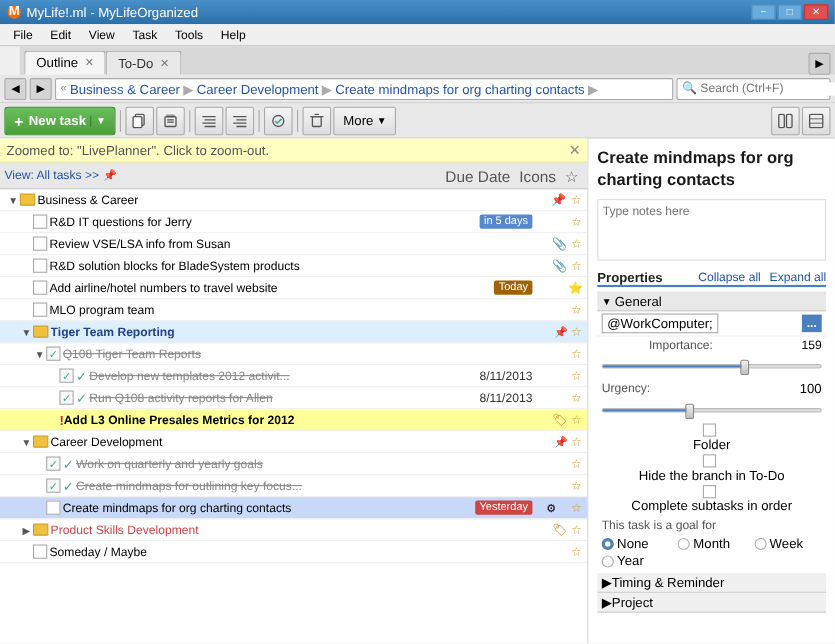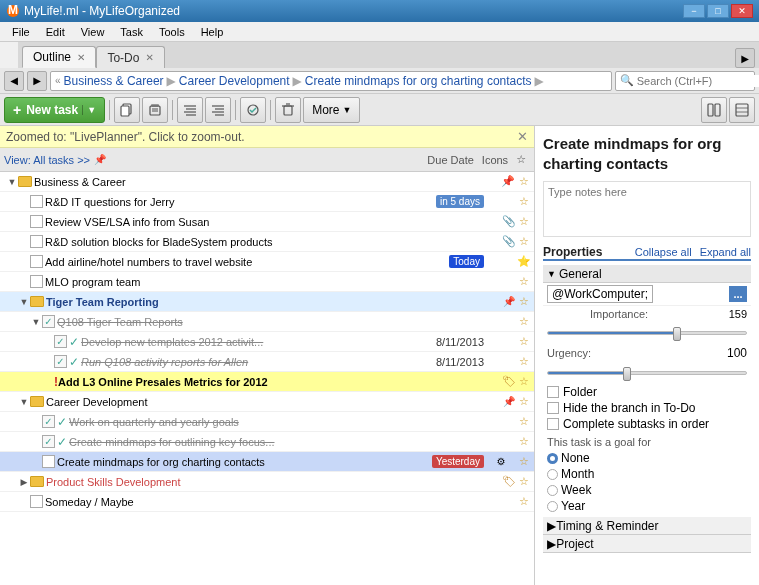--- a/index.html
+++ b/index.html
@@ -194,21 +194,21 @@
     .task-list-header {
       height: 24px;
       background: #e8e8e8;
       border-bottom: 1px solid #ccc;
       display: flex;
       align-items: center;
       padding: 0 4px;
     }
     .view-all-tasks { font-size: 11px; color: #2255aa; cursor: pointer; }
     .header-cols { display: flex; align-items: center; margin-left: auto; }
-    .header-col { font-size: 11px; color: #555; padding: 0 4px; text-align: right; }
+    .header-col { font-size: 14px; color: #555; padding: 0 4px; text-align: right; }
 
     
     .task-list {
       flex: 1;
       overflow-y: auto;
       overflow-x: hidden;
     }
     .task-row {
       height: 20px;
       display: flex;
@@ -225,21 +225,21 @@
     .task-checkbox { width: 13px; height: 13px; border: 1px solid #aaa; background: white; display: inline-flex; align-items: center; justify-content: center; margin-right: 2px; font-size: 9px; flex-shrink: 0; }
     .task-checkbox.checked { background: #f8f8f8; }
     .task-checkbox.checked::after { content: '✓'; color: #4a9; font-size: 10px; }
     .folder-icon { width: 14px; height: 11px; background: #f0c040; border: 1px solid #d0a020; border-radius: 1px; margin-right: 2px; display: inline-flex; align-items: center; justify-content: center; font-size: 8px; flex-shrink: 0; }
     .task-name { font-size: 11px; flex: 1; white-space: nowrap; overflow: hidden; text-overflow: ellipsis; }
     .task-date-badge {
       font-size: 10px; padding: 1px 4px; border-radius: 2px;
       margin-right: 2px; white-space: nowrap;
     }
     .badge-blue { background: #5588cc; color: white; }
-    .badge-orange { background: #1d4ed8; color: white; text-align: center; }
+    .badge-orange { background: #a16207; color: white; text-align: center; }
     .badge-red { background: #cc4444; color: white; }
     .task-date-text { font-size: 11px; color: #333; margin-right: 2px; }
     .task-icons-col { width: 30px; display: flex; align-items: center; justify-content: center; }
     .task-star-col { width: 16px; display: flex; align-items: center; justify-content: center; font-size: 11px; color: #d0a030; }
     .pin-icon { font-size: 10px; color: #2255aa; }
     .task-paperclip { font-size: 11px; color: #888; }
     .exclamation { color: #cc2222; font-weight: bold; font-size: 12px; }
 
     
     .task-list::-webkit-scrollbar { width: 10px; }
@@ -352,32 +352,33 @@
       position: absolute;
       top: -5px;
       cursor: pointer;
     }
     .urgency-row { display: flex; align-items: center; padding: 2px 4px; }
     .urgency-label { font-size: 11px; color: #555; flex: 1; }
 
     .checkbox-row {
       display: flex; align-items: center; padding: 1px 4px;
       font-size: 11px;
+      flex-direction: column;
     }
     .prop-checkbox {
       width: 12px; height: 12px;
       border: 1px solid #aaa; background: white;
       margin-right: 4px; flex-shrink: 0;
       display: inline-flex; align-items: center; justify-content: center;
     }
 
     .goal-section { padding: 4px; }
     .goal-label { font-size: 11px; color: #555; margin-bottom: 3px; }
     .goal-options {
-      display: grid; grid-template-columns: 1fr;
+      display: grid; grid-template-columns: 1fr 1fr 1fr;
       gap: 2px 8px;
     }
     .radio-row { display: flex; align-items: center; font-size: 11px; gap: 3px; }
     .radio-btn {
       width: 11px; height: 11px;
       border: 1px solid #aaa; border-radius: 50%;
       background: white; flex-shrink: 0;
     }
     .radio-btn.selected {
       border: 3px solid #4a7fc0;
@@ -640,21 +641,21 @@
         <span class="task-date-text">8/11/2013</span>
         <span class="task-icons-col"></span>
         <span class="task-star-col">☆</span>
       </div>
 
       <div class="task-row">
         <span class="indent" style="width:40px;"></span>
         <span class="expand-arrow"> </span>
         <span class="task-checkbox checked"></span>
         <span style="color:#4a9;font-size:12px;margin-right:2px;">✓</span>
-        <span class="task-name" style="text-decoration:line-through;color:#888;font-style:italic;">Run Q108 activity reports for Allen</span>
+        <span class="task-name" style="text-decoration:line-through;color:#888;">Run Q108 activity reports for Allen</span>
         <span class="task-date-text">8/11/2013</span>
         <span class="task-icons-col"></span>
         <span class="task-star-col">☆</span>
       </div>
 
       <div class="task-row yellow-bg">
         <span class="indent" style="width:40px;"></span>
         <span class="expand-arrow"> </span>
         <span class="exclamation">!</span>
         <span class="task-name" style="font-weight:bold;">Add L3 Online Presales Metrics for 2012</span>

